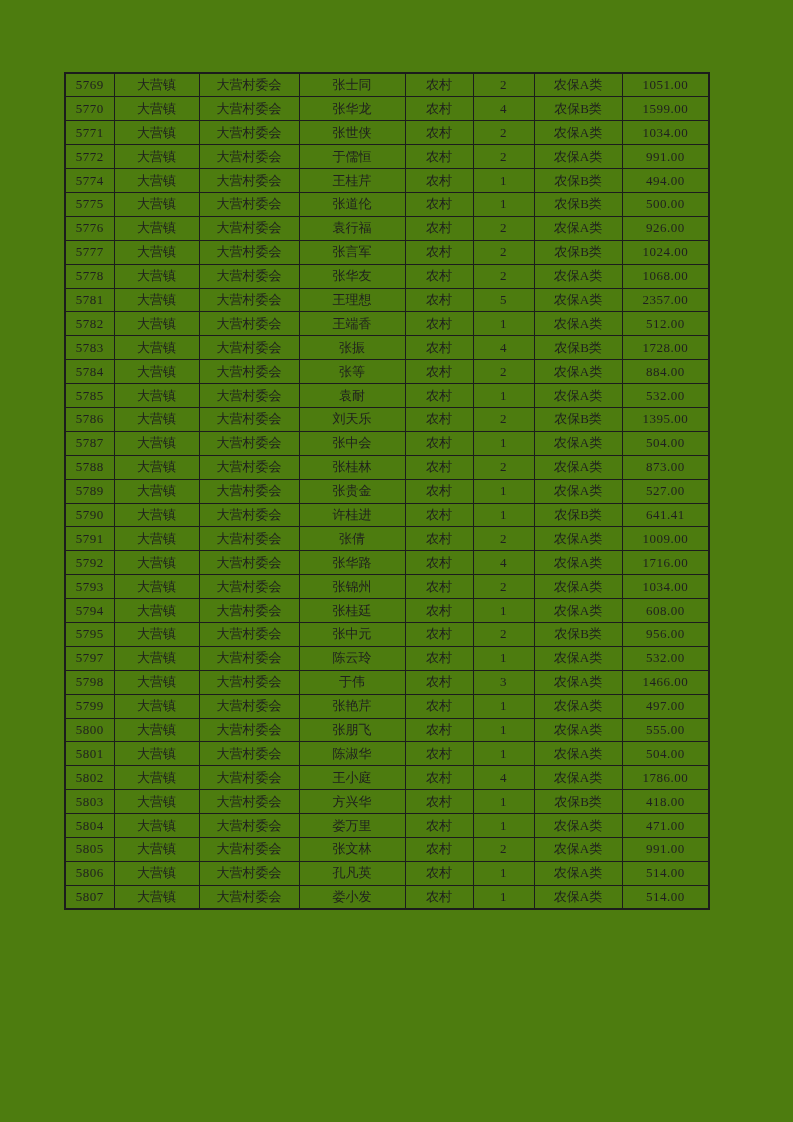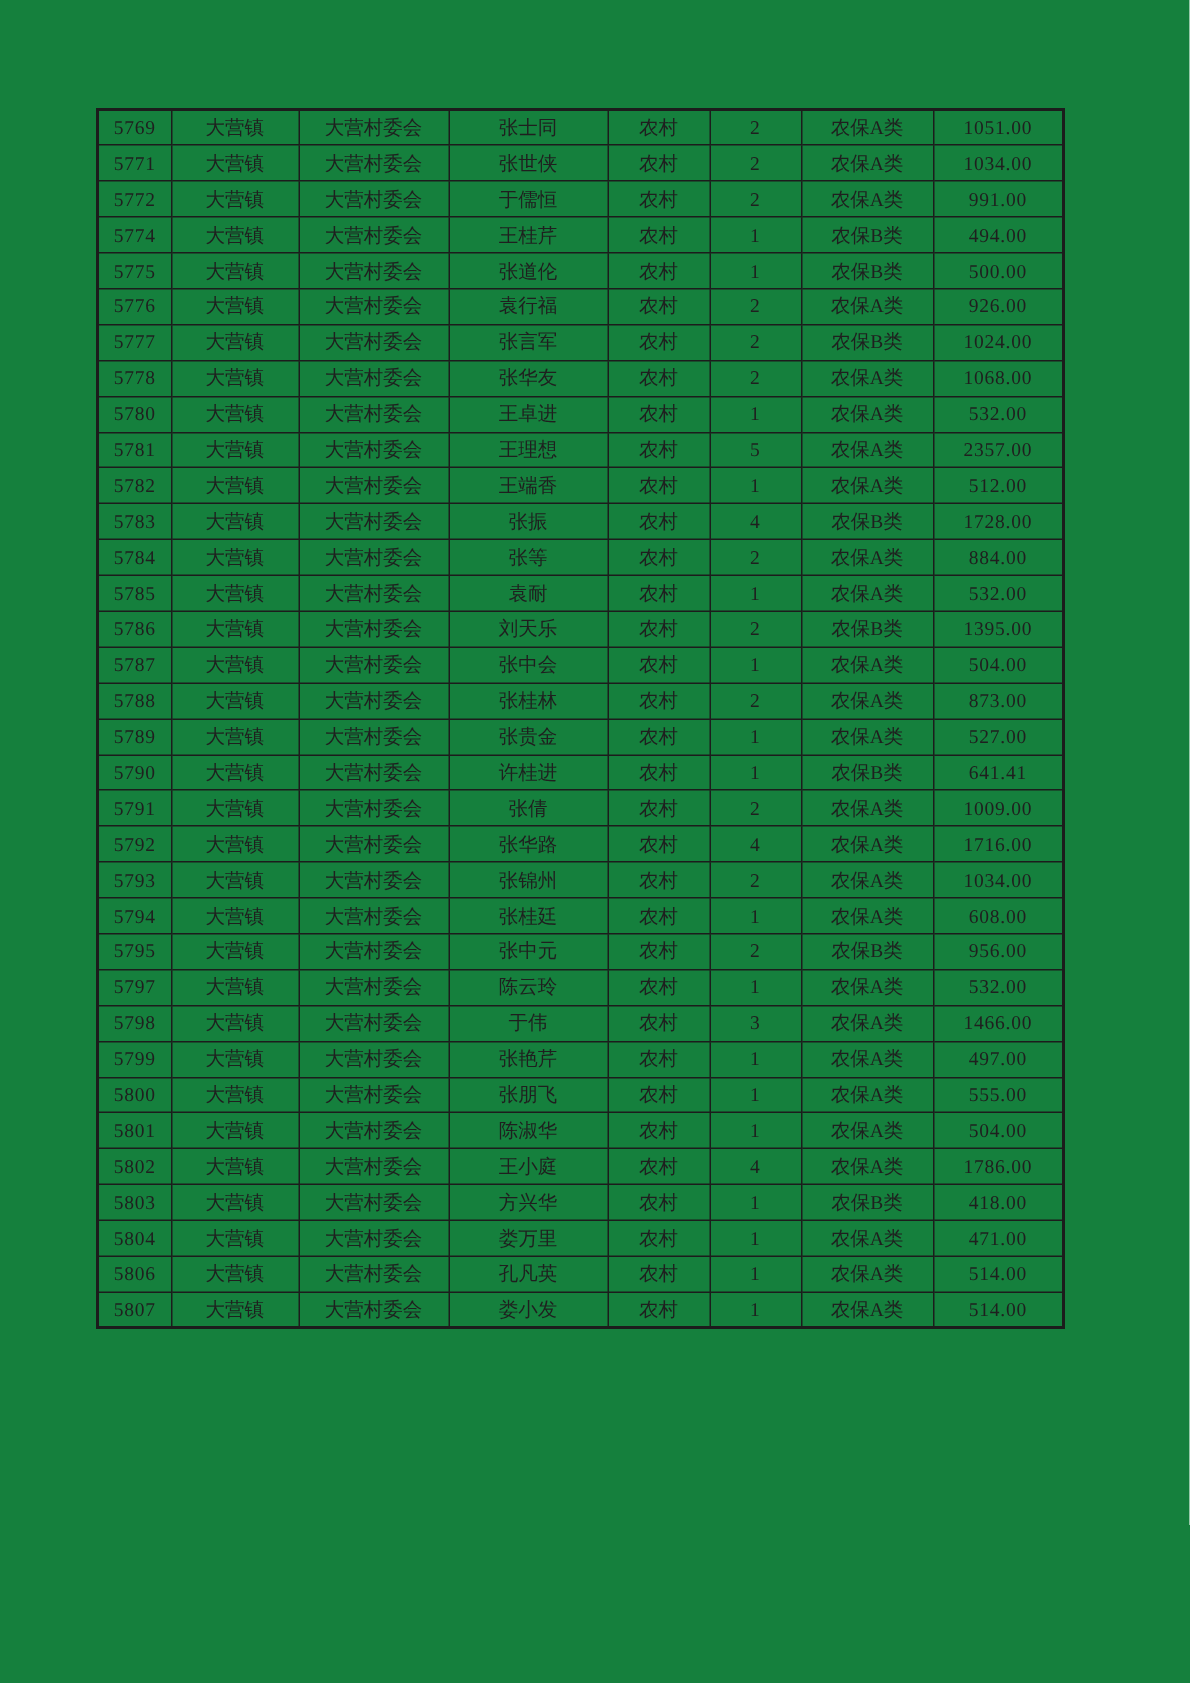--- a/index.html
+++ b/index.html
@@ -4,21 +4,21 @@
 <style>
   * { margin: 0; padding: 0; box-sizing: border-box; }
   html, body {
     background: #ffffff;
     font-family: "Liberation Serif", "DejaVu Serif", serif;
   }
   .page {
     position: relative;
     width: 793px;
     height: 1122px;
-    background: #15803d;
+    background: #4d7c0f;
     overflow: hidden;
   }
   table.roster {
     position: absolute;
     left: 64px;
     top: 72px;
     width: 644px;
     border-collapse: collapse;
     table-layout: fixed;
     border: 2px solid #1c1c1c;
@@ -59,20 +59,30 @@
           <td class="num">5769</td>
           <td>大营镇</td>
           <td>大营村委会</td>
           <td>张士同</td>
           <td>农村</td>
           <td class="num">2</td>
           <td>农保A类</td>
           <td class="num">1051.00</td>
         </tr>
         <tr>
+          <td class="num">5770</td>
+          <td>大营镇</td>
+          <td>大营村委会</td>
+          <td>张华龙</td>
+          <td>农村</td>
+          <td class="num">4</td>
+          <td>农保B类</td>
+          <td class="num">1599.00</td>
+        </tr>
+        <tr>
           <td class="num">5771</td>
           <td>大营镇</td>
           <td>大营村委会</td>
           <td>张世侠</td>
           <td>农村</td>
           <td class="num">2</td>
           <td>农保A类</td>
           <td class="num">1034.00</td>
         </tr>
         <tr>
@@ -129,237 +139,227 @@
           <td class="num">5778</td>
           <td>大营镇</td>
           <td>大营村委会</td>
           <td>张华友</td>
           <td>农村</td>
           <td class="num">2</td>
           <td>农保A类</td>
           <td class="num">1068.00</td>
         </tr>
         <tr>
-          <td class="num">5780</td>
-          <td>大营镇</td>
-          <td>大营村委会</td>
-          <td>王卓进</td>
+          <td class="num">5781</td>
+          <td>大营镇</td>
+          <td>大营村委会</td>
+          <td>王理想</td>
+          <td>农村</td>
+          <td class="num">5</td>
+          <td>农保A类</td>
+          <td class="num">2357.00</td>
+        </tr>
+        <tr>
+          <td class="num">5782</td>
+          <td>大营镇</td>
+          <td>大营村委会</td>
+          <td>王端香</td>
+          <td>农村</td>
+          <td class="num">1</td>
+          <td>农保A类</td>
+          <td class="num">512.00</td>
+        </tr>
+        <tr>
+          <td class="num">5783</td>
+          <td>大营镇</td>
+          <td>大营村委会</td>
+          <td>张振</td>
+          <td>农村</td>
+          <td class="num">4</td>
+          <td>农保B类</td>
+          <td class="num">1728.00</td>
+        </tr>
+        <tr>
+          <td class="num">5784</td>
+          <td>大营镇</td>
+          <td>大营村委会</td>
+          <td>张等</td>
+          <td>农村</td>
+          <td class="num">2</td>
+          <td>农保A类</td>
+          <td class="num">884.00</td>
+        </tr>
+        <tr>
+          <td class="num">5785</td>
+          <td>大营镇</td>
+          <td>大营村委会</td>
+          <td>袁耐</td>
           <td>农村</td>
           <td class="num">1</td>
           <td>农保A类</td>
           <td class="num">532.00</td>
         </tr>
         <tr>
-          <td class="num">5781</td>
-          <td>大营镇</td>
-          <td>大营村委会</td>
-          <td>王理想</td>
-          <td>农村</td>
-          <td class="num">5</td>
-          <td>农保A类</td>
-          <td class="num">2357.00</td>
-        </tr>
-        <tr>
-          <td class="num">5782</td>
-          <td>大营镇</td>
-          <td>大营村委会</td>
-          <td>王端香</td>
-          <td>农村</td>
-          <td class="num">1</td>
-          <td>农保A类</td>
-          <td class="num">512.00</td>
-        </tr>
-        <tr>
-          <td class="num">5783</td>
-          <td>大营镇</td>
-          <td>大营村委会</td>
-          <td>张振</td>
+          <td class="num">5786</td>
+          <td>大营镇</td>
+          <td>大营村委会</td>
+          <td>刘天乐</td>
+          <td>农村</td>
+          <td class="num">2</td>
+          <td>农保B类</td>
+          <td class="num">1395.00</td>
+        </tr>
+        <tr>
+          <td class="num">5787</td>
+          <td>大营镇</td>
+          <td>大营村委会</td>
+          <td>张中会</td>
+          <td>农村</td>
+          <td class="num">1</td>
+          <td>农保A类</td>
+          <td class="num">504.00</td>
+        </tr>
+        <tr>
+          <td class="num">5788</td>
+          <td>大营镇</td>
+          <td>大营村委会</td>
+          <td>张桂林</td>
+          <td>农村</td>
+          <td class="num">2</td>
+          <td>农保A类</td>
+          <td class="num">873.00</td>
+        </tr>
+        <tr>
+          <td class="num">5789</td>
+          <td>大营镇</td>
+          <td>大营村委会</td>
+          <td>张贵金</td>
+          <td>农村</td>
+          <td class="num">1</td>
+          <td>农保A类</td>
+          <td class="num">527.00</td>
+        </tr>
+        <tr>
+          <td class="num">5790</td>
+          <td>大营镇</td>
+          <td>大营村委会</td>
+          <td>许桂进</td>
+          <td>农村</td>
+          <td class="num">1</td>
+          <td>农保B类</td>
+          <td class="num">641.41</td>
+        </tr>
+        <tr>
+          <td class="num">5791</td>
+          <td>大营镇</td>
+          <td>大营村委会</td>
+          <td>张倩</td>
+          <td>农村</td>
+          <td class="num">2</td>
+          <td>农保A类</td>
+          <td class="num">1009.00</td>
+        </tr>
+        <tr>
+          <td class="num">5792</td>
+          <td>大营镇</td>
+          <td>大营村委会</td>
+          <td>张华路</td>
           <td>农村</td>
           <td class="num">4</td>
-          <td>农保B类</td>
-          <td class="num">1728.00</td>
-        </tr>
-        <tr>
-          <td class="num">5784</td>
-          <td>大营镇</td>
-          <td>大营村委会</td>
-          <td>张等</td>
-          <td>农村</td>
-          <td class="num">2</td>
-          <td>农保A类</td>
-          <td class="num">884.00</td>
-        </tr>
-        <tr>
-          <td class="num">5785</td>
-          <td>大营镇</td>
-          <td>大营村委会</td>
-          <td>袁耐</td>
+          <td>农保A类</td>
+          <td class="num">1716.00</td>
+        </tr>
+        <tr>
+          <td class="num">5793</td>
+          <td>大营镇</td>
+          <td>大营村委会</td>
+          <td>张锦州</td>
+          <td>农村</td>
+          <td class="num">2</td>
+          <td>农保A类</td>
+          <td class="num">1034.00</td>
+        </tr>
+        <tr>
+          <td class="num">5794</td>
+          <td>大营镇</td>
+          <td>大营村委会</td>
+          <td>张桂廷</td>
+          <td>农村</td>
+          <td class="num">1</td>
+          <td>农保A类</td>
+          <td class="num">608.00</td>
+        </tr>
+        <tr>
+          <td class="num">5795</td>
+          <td>大营镇</td>
+          <td>大营村委会</td>
+          <td>张中元</td>
+          <td>农村</td>
+          <td class="num">2</td>
+          <td>农保B类</td>
+          <td class="num">956.00</td>
+        </tr>
+        <tr>
+          <td class="num">5797</td>
+          <td>大营镇</td>
+          <td>大营村委会</td>
+          <td>陈云玲</td>
           <td>农村</td>
           <td class="num">1</td>
           <td>农保A类</td>
           <td class="num">532.00</td>
         </tr>
         <tr>
-          <td class="num">5786</td>
-          <td>大营镇</td>
-          <td>大营村委会</td>
-          <td>刘天乐</td>
-          <td>农村</td>
-          <td class="num">2</td>
-          <td>农保B类</td>
-          <td class="num">1395.00</td>
-        </tr>
-        <tr>
-          <td class="num">5787</td>
-          <td>大营镇</td>
-          <td>大营村委会</td>
-          <td>张中会</td>
+          <td class="num">5798</td>
+          <td>大营镇</td>
+          <td>大营村委会</td>
+          <td>于伟</td>
+          <td>农村</td>
+          <td class="num">3</td>
+          <td>农保A类</td>
+          <td class="num">1466.00</td>
+        </tr>
+        <tr>
+          <td class="num">5799</td>
+          <td>大营镇</td>
+          <td>大营村委会</td>
+          <td>张艳芹</td>
+          <td>农村</td>
+          <td class="num">1</td>
+          <td>农保A类</td>
+          <td class="num">497.00</td>
+        </tr>
+        <tr>
+          <td class="num">5800</td>
+          <td>大营镇</td>
+          <td>大营村委会</td>
+          <td>张朋飞</td>
+          <td>农村</td>
+          <td class="num">1</td>
+          <td>农保A类</td>
+          <td class="num">555.00</td>
+        </tr>
+        <tr>
+          <td class="num">5801</td>
+          <td>大营镇</td>
+          <td>大营村委会</td>
+          <td>陈淑华</td>
           <td>农村</td>
           <td class="num">1</td>
           <td>农保A类</td>
           <td class="num">504.00</td>
         </tr>
         <tr>
-          <td class="num">5788</td>
-          <td>大营镇</td>
-          <td>大营村委会</td>
-          <td>张桂林</td>
-          <td>农村</td>
-          <td class="num">2</td>
-          <td>农保A类</td>
-          <td class="num">873.00</td>
-        </tr>
-        <tr>
-          <td class="num">5789</td>
-          <td>大营镇</td>
-          <td>大营村委会</td>
-          <td>张贵金</td>
-          <td>农村</td>
-          <td class="num">1</td>
-          <td>农保A类</td>
-          <td class="num">527.00</td>
-        </tr>
-        <tr>
-          <td class="num">5790</td>
-          <td>大营镇</td>
-          <td>大营村委会</td>
-          <td>许桂进</td>
-          <td>农村</td>
-          <td class="num">1</td>
-          <td>农保B类</td>
-          <td class="num">641.41</td>
-        </tr>
-        <tr>
-          <td class="num">5791</td>
-          <td>大营镇</td>
-          <td>大营村委会</td>
-          <td>张倩</td>
-          <td>农村</td>
-          <td class="num">2</td>
-          <td>农保A类</td>
-          <td class="num">1009.00</td>
-        </tr>
-        <tr>
-          <td class="num">5792</td>
-          <td>大营镇</td>
-          <td>大营村委会</td>
-          <td>张华路</td>
+          <td class="num">5802</td>
+          <td>大营镇</td>
+          <td>大营村委会</td>
+          <td>王小庭</td>
           <td>农村</td>
           <td class="num">4</td>
           <td>农保A类</td>
-          <td class="num">1716.00</td>
-        </tr>
-        <tr>
-          <td class="num">5793</td>
-          <td>大营镇</td>
-          <td>大营村委会</td>
-          <td>张锦州</td>
-          <td>农村</td>
-          <td class="num">2</td>
-          <td>农保A类</td>
-          <td class="num">1034.00</td>
-        </tr>
-        <tr>
-          <td class="num">5794</td>
-          <td>大营镇</td>
-          <td>大营村委会</td>
-          <td>张桂廷</td>
-          <td>农村</td>
-          <td class="num">1</td>
-          <td>农保A类</td>
-          <td class="num">608.00</td>
-        </tr>
-        <tr>
-          <td class="num">5795</td>
-          <td>大营镇</td>
-          <td>大营村委会</td>
-          <td>张中元</td>
-          <td>农村</td>
-          <td class="num">2</td>
-          <td>农保B类</td>
-          <td class="num">956.00</td>
-        </tr>
-        <tr>
-          <td class="num">5797</td>
-          <td>大营镇</td>
-          <td>大营村委会</td>
-          <td>陈云玲</td>
-          <td>农村</td>
-          <td class="num">1</td>
-          <td>农保A类</td>
-          <td class="num">532.00</td>
-        </tr>
-        <tr>
-          <td class="num">5798</td>
-          <td>大营镇</td>
-          <td>大营村委会</td>
-          <td>于伟</td>
-          <td>农村</td>
-          <td class="num">3</td>
-          <td>农保A类</td>
-          <td class="num">1466.00</td>
-        </tr>
-        <tr>
-          <td class="num">5799</td>
-          <td>大营镇</td>
-          <td>大营村委会</td>
-          <td>张艳芹</td>
-          <td>农村</td>
-          <td class="num">1</td>
-          <td>农保A类</td>
-          <td class="num">497.00</td>
-        </tr>
-        <tr>
-          <td class="num">5800</td>
-          <td>大营镇</td>
-          <td>大营村委会</td>
-          <td>张朋飞</td>
-          <td>农村</td>
-          <td class="num">1</td>
-          <td>农保A类</td>
-          <td class="num">555.00</td>
-        </tr>
-        <tr>
-          <td class="num">5801</td>
-          <td>大营镇</td>
-          <td>大营村委会</td>
-          <td>陈淑华</td>
-          <td>农村</td>
-          <td class="num">1</td>
-          <td>农保A类</td>
-          <td class="num">504.00</td>
-        </tr>
-        <tr>
-          <td class="num">5802</td>
-          <td>大营镇</td>
-          <td>大营村委会</td>
-          <td>王小庭</td>
-          <td>农村</td>
-          <td class="num">4</td>
-          <td>农保A类</td>
           <td class="num">1786.00</td>
         </tr>
         <tr>
           <td class="num">5803</td>
           <td>大营镇</td>
           <td>大营村委会</td>
           <td>方兴华</td>
           <td>农村</td>
           <td class="num">1</td>
           <td>农保B类</td>
@@ -367,20 +367,30 @@
         </tr>
         <tr>
           <td class="num">5804</td>
           <td>大营镇</td>
           <td>大营村委会</td>
           <td>娄万里</td>
           <td>农村</td>
           <td class="num">1</td>
           <td>农保A类</td>
           <td class="num">471.00</td>
+        </tr>
+        <tr>
+          <td class="num">5805</td>
+          <td>大营镇</td>
+          <td>大营村委会</td>
+          <td>张文林</td>
+          <td>农村</td>
+          <td class="num">2</td>
+          <td>农保A类</td>
+          <td class="num">991.00</td>
         </tr>
         <tr>
           <td class="num">5806</td>
           <td>大营镇</td>
           <td>大营村委会</td>
           <td>孔凡英</td>
           <td>农村</td>
           <td class="num">1</td>
           <td>农保A类</td>
           <td class="num">514.00</td>

